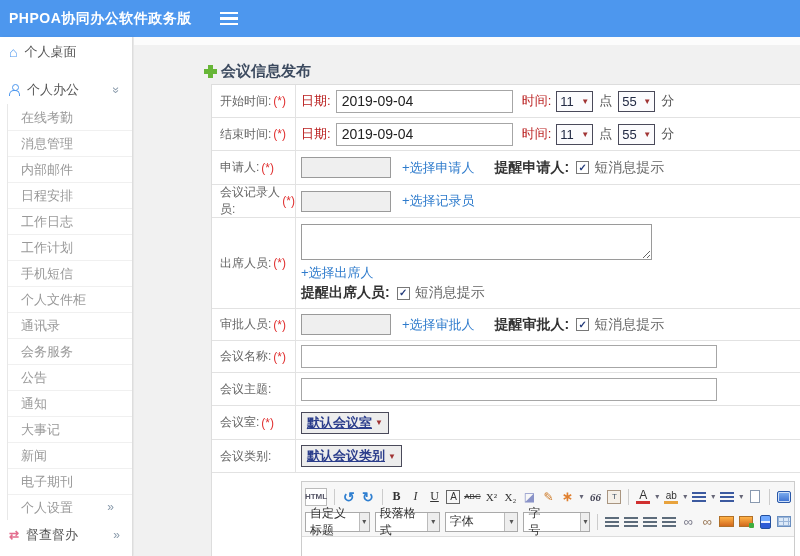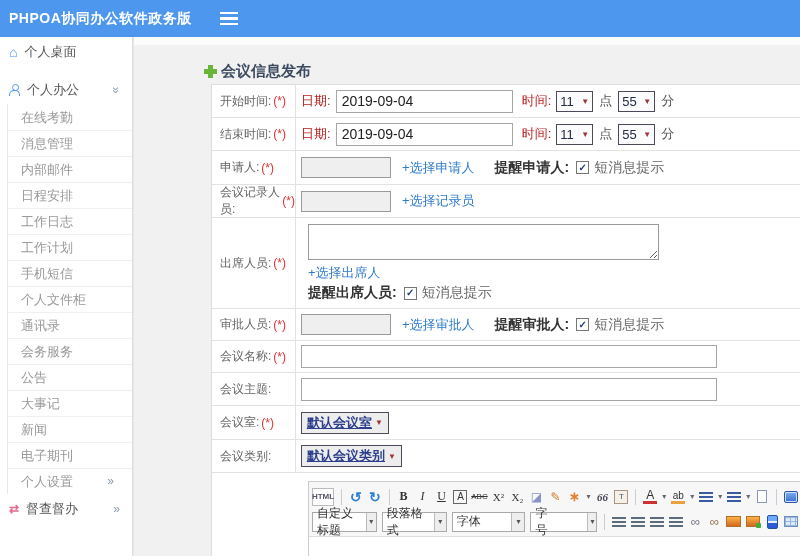--- a/index.html
+++ b/index.html
@@ -46,21 +46,21 @@
   
   .form-table { position:absolute; left:77px; top:47px; width:589px; background:#fff;
                 border:1px solid #ddd; border-right:none; }
   .frow { display:flex; border-bottom:1px solid #e2e2e2; }
   .frow:last-child { border-bottom:none; }
   .fl { width:84px; min-width:84px; border-right:1px solid #e2e2e2; display:flex;
         align-items:center; padding-left:8px; }
   .lab { font-size:12px; color:#666; }
   .req { font-size:12px; color:#e03131; margin-left:2px; }
   .fv { flex:1; display:flex; align-items:center; padding-left:5px; }
-  .fv.col { flex-direction:column; align-items:flex-start; justify-content:space-between; padding:6px 0 6px 5px;margin-left:7px; }
+  .fv.col { flex-direction:column; align-items:flex-start; justify-content:space-between; padding:6px 0 6px 5px; }
   .sublab { font-size:13px; color:#b91c1c; margin-right:5px; }
   .unit { font-size:13px; color:#555; margin:0 6px; }
   .date-input { width:177px; height:23px; border:1px solid #a6a6a6; font-size:14px; color:#222;
                 padding-left:5px; font-family:"Liberation Sans",sans-serif; }
   .mini-select { height:21px; min-width:37px; border:1px solid #4a4a5a; background:#fbfbfd;
                  display:flex; align-items:center; justify-content:space-between;
                  padding:0 3px; cursor:pointer; }
   .mini-select .val { font-size:13px; color:#222a44; }
   .sarr { font-size:8px; color:#a03333; margin-left:3px; }
   .gray-input { width:90px; height:21px; background:#efefef; border:1px solid #9a9a9a; }
@@ -175,20 +175,23 @@
     <div class="side-sub">
         <span>通讯录</span>
       </div>
     <div class="side-sub">
         <span>会务服务</span>
       </div>
     <div class="side-sub">
         <span>公告</span>
       </div>
     <div class="side-sub">
+        <span>通知</span>
+      </div>
+    <div class="side-sub">
         <span>大事记</span>
       </div>
     <div class="side-sub">
         <span>新闻</span>
       </div>
     <div class="side-sub">
         <span>电子期刊</span>
       </div>
     <div class="side-sub">
       <span>个人设置</span>

